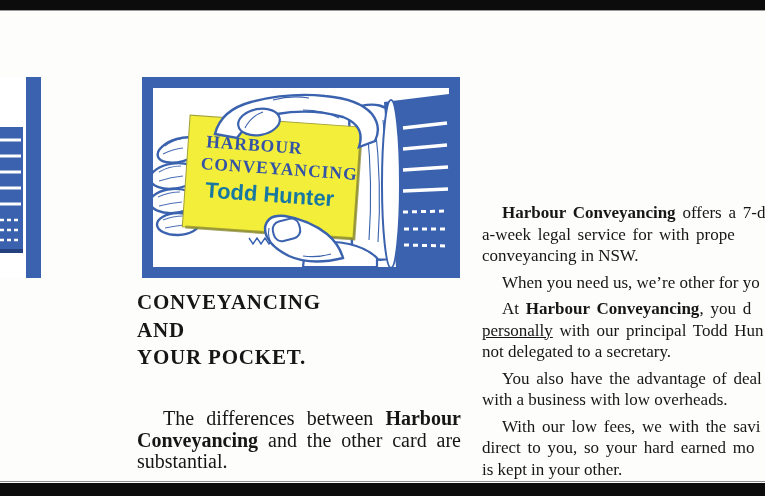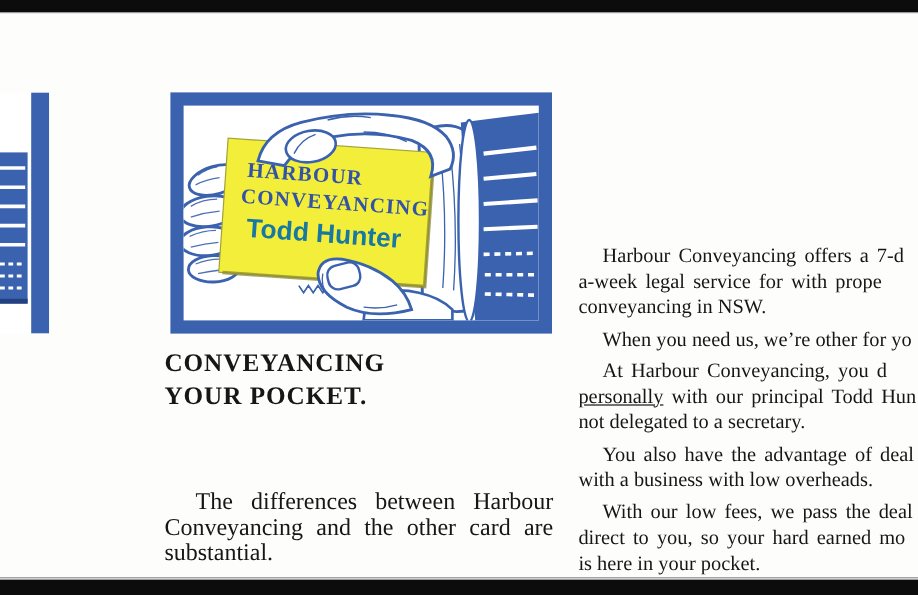--- a/index.html
+++ b/index.html
@@ -45,21 +45,21 @@
   
   .right-col{
     left:482px;top:202px;width:283px;height:280px;overflow:hidden;
   }
   .rline{
     font-size:17px;line-height:21.5px;white-space:nowrap;width:400px;
   }
   .rline.ind{padding-left:20px;}
   .rline.gap{margin-top:5px;}
   .rline.st{word-spacing:2.5px;}
-  .b{font-weight:normal;}
+  .b{font-weight:bold;}
   .u{text-decoration:underline;}
 </style>
 </head>
 <body>
 
 <div class="abs top-bar"></div>
 <div class="abs bottom-rule"></div>
 <div class="abs bottom-bar"></div>
 
 <div class="abs left-panel">
@@ -148,30 +148,31 @@
     <g stroke="#ffffff" stroke-width="3" fill="none" stroke-dasharray="5 4">
       <path d="M250,124 L295,123"></path>
         <path d="M251,141 L295,141"></path>
         <path d="M251,157 L295,158"></path>
     </g>
   </svg>
 </div>
 
 <div class="abs heading">
   <div>CONVEYANCING</div>
+  <div>AND</div>
   <div>YOUR POCKET.</div>
 </div>
 <div class="abs left-par"><span>The differences between </span><span class="b">Harbour Conveyancing</span><span> and the other card are substantial.</span></div>
 
 <div class="abs right-col">
     <div class="rline ind st"><span class="b">Harbour Conveyancing</span><span> offers a 7-d</span></div>
     <div class="rline st"><span>a-week legal service for with prope</span></div>
     <div class="rline"><span>conveyancing in NSW.</span></div>
     <div class="rline ind gap"><span>When you need us, we’re other for yo</span></div>
     <div class="rline ind gap st"><span>At </span><span class="b">Harbour Conveyancing</span><span>, you d</span></div>
     <div class="rline st"><span class="u">personally</span><span> with our principal Todd Hun</span></div>
     <div class="rline"><span>not delegated to a secretary.</span></div>
     <div class="rline ind gap st"><span>You also have the advantage of deal</span></div>
     <div class="rline"><span>with a business with low overheads.</span></div>
-    <div class="rline ind gap st"><span>With our low fees, we pass the deal</span></div>
+    <div class="rline ind gap st"><span>With our low fees, we with the savi</span></div>
     <div class="rline st"><span>direct to you, so your hard earned mo</span></div>
-    <div class="rline"><span>is here in your pocket.</span></div>
+    <div class="rline"><span>is kept in your other.</span></div>
   </div>
 
 </body></html>

